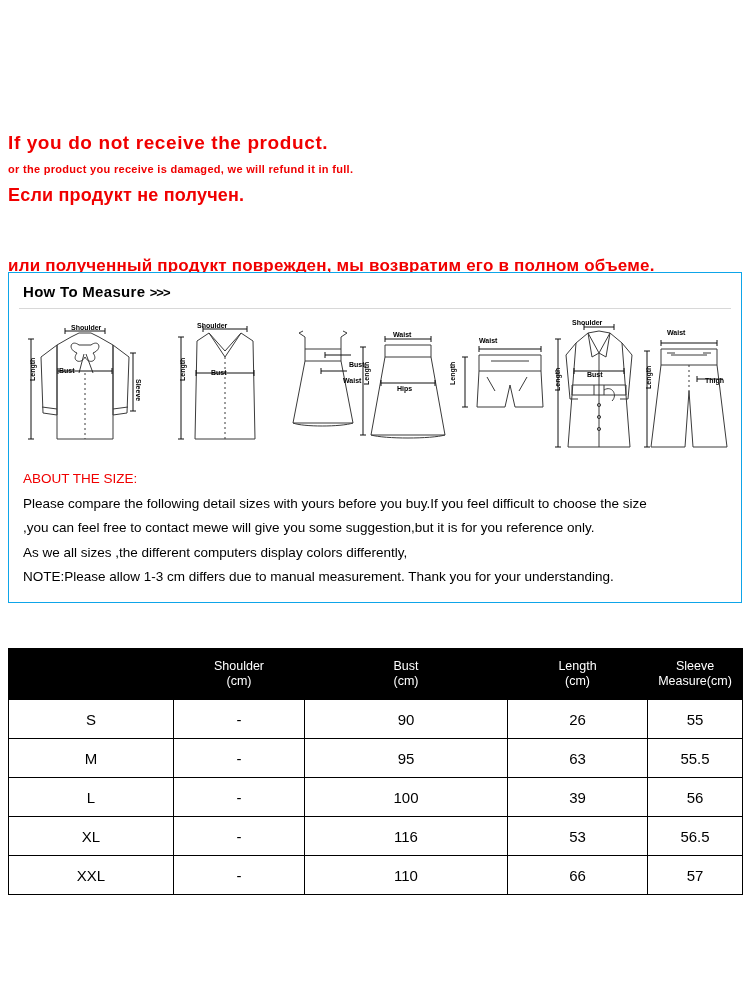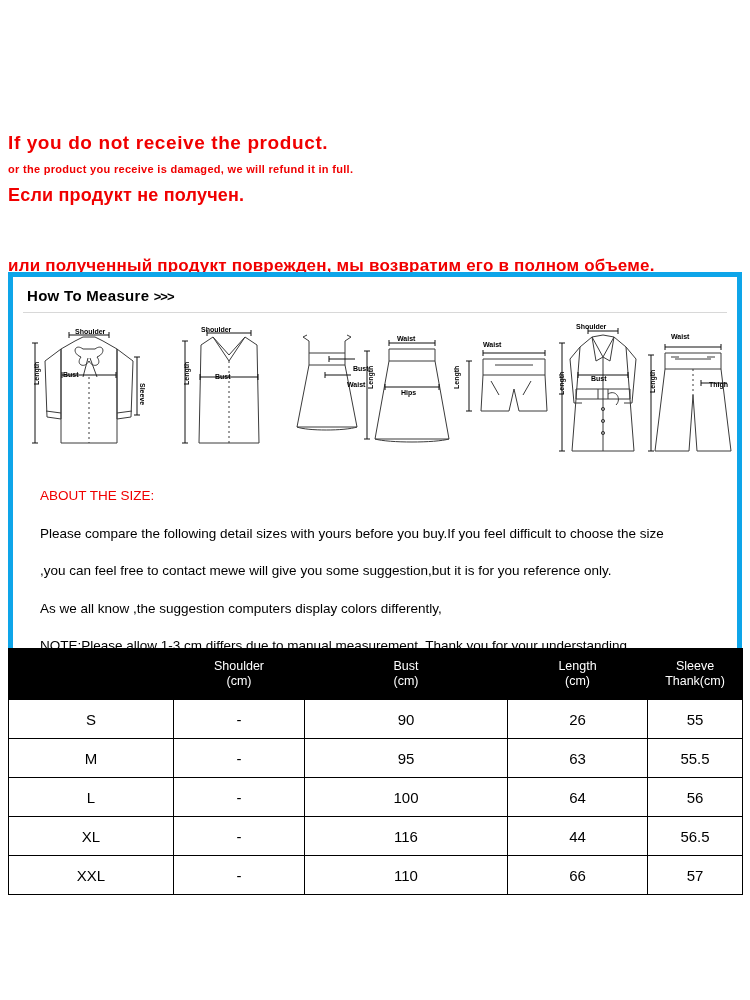--- a/index.html
+++ b/index.html
@@ -39,21 +39,21 @@
   .refund-line.l2 { font-size: 11px; line-height: 26px; letter-spacing: 0.3px; }
   .refund-line.l3 { font-size: 18px; line-height: 27px; }
   .refund-line.l4 { font-size: 17px; line-height: 26px; margin-top: 44px; }
 
   
   .measure-panel {
     position: absolute;
     left: 8px;
     top: 272px;
     width: 734px;
-    border: 5px solid #0ea5e9;
+    border: 1px solid #0ea5e9;
     box-sizing: border-box;
     background: #fff;
     padding: 0;
   }
   .measure-title {
     font-size: 15px;
     font-weight: bold;
     padding: 10px 0 6px 14px;
     letter-spacing: 0.3px;
   }
@@ -74,21 +74,21 @@
 
   
   .about {
     padding: 4px 10px 10px 10px;
     font-size: 13.5px;
     line-height: 20.5px;
   }
   .about .hl {
     color: #f00000;
   }
-  .about p { margin: 17px; }
+  .about p { margin: 4px; }
 
   
   .table-wrap {
     position: absolute;
     left: 8px;
     top: 648px;
     width: 734px;
   }
   table.size {
     border-collapse: collapse;
@@ -319,21 +319,21 @@
           </g>
 
         </g>
       </svg>
     </div>
 
     <div class="about">
       <p><span class="hl">ABOUT THE SIZE</span><span class="hl">:</span></p>
       <p>Please compare the following detail sizes with yours before you buy.If you feel difficult to choose the size</p>
       <p>,you can feel free to contact mewe will give you some suggestion,but it is for you reference only.</p>
-      <p>As we all know ,the suggestion computers display colors differently,</p>
+      <p>As we all sizes ,the different computers display colors differently,</p>
       <p>NOTE:Please allow 1-3 cm differs due to manual measurement. Thank you for your understanding.</p>
     </div>
   </div>
 
   <div class="table-wrap">
     <table class="size">
       <colgroup>
         <col class="c0">
           <col class="c1">
           <col class="c2">
@@ -350,21 +350,21 @@
           <th>
             <div>Bust</div>
             <div>(cm)</div>
           </th>
           <th>
             <div>Length</div>
             <div>(cm)</div>
           </th>
           <th>
             <div>Sleeve</div>
-            <div>Thank(cm)</div>
+            <div>Measure(cm)</div>
           </th>
         </tr>
       </thead>
       <tbody>
         <tr>
           <td class="size-name">S</td>
           <td>-</td>
           <td>90</td>
           <td>26</td>
           <td>55</td>
@@ -373,28 +373,28 @@
           <td class="size-name">M</td>
           <td>-</td>
           <td>95</td>
           <td>63</td>
           <td>55.5</td>
         </tr>
         <tr>
           <td class="size-name">L</td>
           <td>-</td>
           <td>100</td>
-          <td>64</td>
+          <td>39</td>
           <td>56</td>
         </tr>
         <tr>
           <td class="size-name">XL</td>
           <td>-</td>
           <td>116</td>
-          <td>44</td>
+          <td>53</td>
           <td>56.5</td>
         </tr>
         <tr>
           <td class="size-name">XXL</td>
           <td>-</td>
           <td>110</td>
           <td>66</td>
           <td>57</td>
         </tr>
       </tbody>

